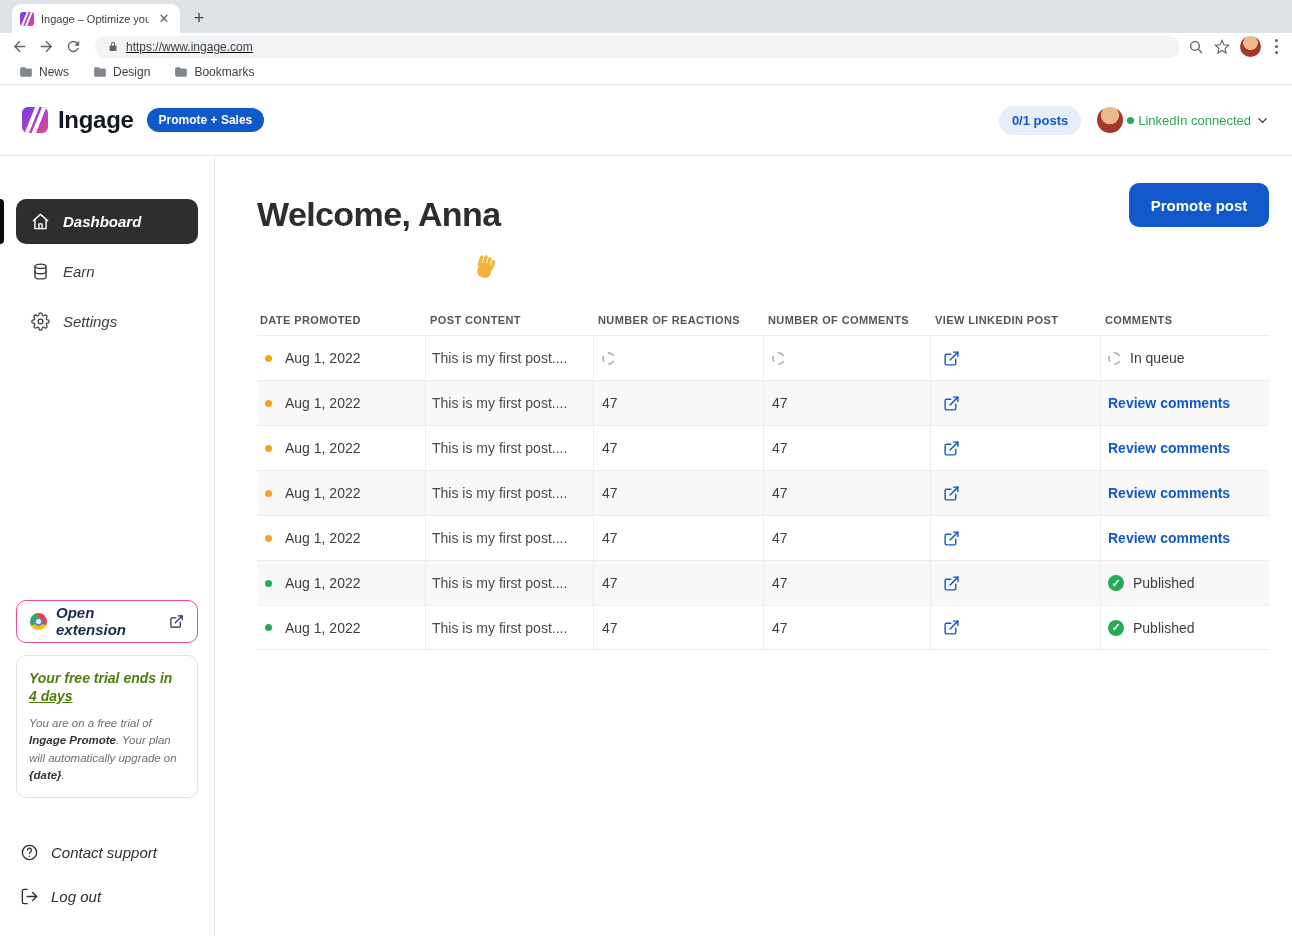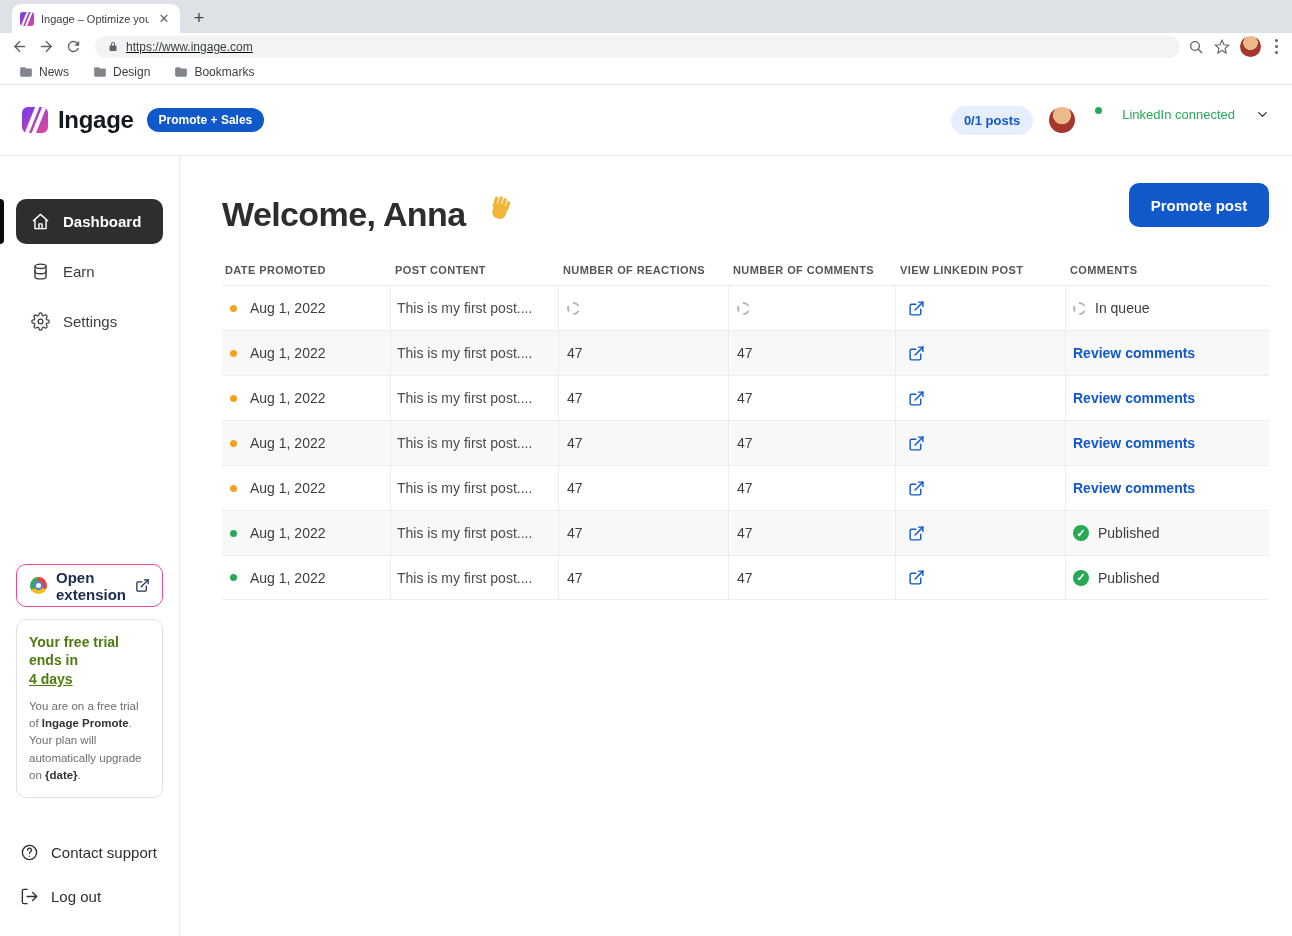--- a/index.html
+++ b/index.html
@@ -37,28 +37,28 @@
   .bm svg { width: 14px; height: 14px; }
 
   
   .app-header { height: 71px; border-bottom: 1px solid #ececec; display: flex; align-items: center; padding: 0 22px; background: #fff; }
   .logo-wrap { display: flex; align-items: center; gap: 10px; }
   .logo-mark-lg { width: 26px; height: 26px; border-radius: 6px; }
   .logo-text { font-size: 24px; font-weight: 700; color: #14181f; letter-spacing: -0.3px; }
   .promo-badge { margin-left: 13px; background: #1159cb; color: #fff; font-size: 12px; font-weight: 600; padding: 5px 12px; border-radius: 14px; }
   .header-right { margin-left: auto; display: flex; align-items: center; gap: 16px; }
   .posts-pill { background: #e7eefb; color: #1159cb; font-size: 13px; font-weight: 600; padding: 7px 13px; border-radius: 16px; }
-  .account { display: flex; align-items: flex-start; gap: 20px; cursor: pointer; }
+  .account { display: flex; align-items: center; gap: 4px; cursor: pointer; }
   .conn-dot { width: 7px; height: 7px; border-radius: 50%; background: #27a956; }
   .conn-text { color: #27a956; font-size: 13px; }
   .chev svg { width: 15px; height: 15px; }
 
   
   .app-body { display: flex; height: 780px; }
-  .sidebar { width: 180px; flex: none; border-right: 1px solid #e9e9e9; display: flex; flex-direction: column; padding: 43px 16px 22px; position: relative; background: #fff; }
+  .sidebar { width: 215px; flex: none; border-right: 1px solid #e9e9e9; display: flex; flex-direction: column; padding: 43px 16px 22px; position: relative; background: #fff; font-style: italic; }
   .active-accent { position: absolute; left: 0; top: 43px; width: 4px; height: 45px; background: #0b0b0b; border-radius: 0 4px 4px 0; }
   .side-item { display: flex; align-items: center; gap: 13px; height: 45px; padding: 0 15px; border-radius: 10px; font-size: 15px; color: #3d3d3d; margin-bottom: 5px; cursor: pointer; }
   .side-item svg { width: 19px; height: 19px; flex: none; }
   .side-item.active { background: #2e2e2e; color: #fff; font-weight: 600; }
 
   .ext-card { margin-top: auto; border: 1px solid #ec4899; border-radius: 10px; height: 43px; display: flex; align-items: center; gap: 9px; padding: 16px 13px; cursor: pointer; }
   .ext-logo { width: 17px; height: 17px; border-radius: 50%; background: conic-gradient(#ea4335 0 33%, #fbbc05 0 66%, #34a853 0 100%); position: relative; flex: none; }
   .ext-logo::after { content: ""; position: absolute; inset: 4px; border-radius: 50%; background: #fff; border: 2.5px solid #4285f4; }
   .ext-label { font-size: 15px; font-weight: 700; color: #1b2b50; flex: 1; }
   .ext-link-ic svg { width: 15px; height: 15px; }
@@ -70,21 +70,21 @@
   .trial-body b { color: #343434; }
 
   .foot-item { display: flex; align-items: center; gap: 12px; font-size: 15px; color: #2f2f2f; height: 36px; padding: 0 4px; cursor: pointer; }
   .foot-item svg { width: 19px; height: 19px; flex: none; }
   .support-item { margin-top: 36px; }
   .logout-item { margin-top: 8px; }
 
   
   .main { flex: 1; padding: 27px 23px 0 42px; background: #fff; }
   .welcome-row { display: flex; align-items: flex-start; justify-content: space-between; }
-  .welcome { display: flex; align-items: flex-start; gap: 20px; padding-top: 12px; }
+  .welcome { display: flex; align-items: flex-end; gap: 20px; padding-top: 12px; flex-direction: column; }
   .welcome h1 { font-size: 34px; font-weight: 700; color: #2d2d2d; letter-spacing: -0.6px; }
   .promote-btn { width: 140px; height: 44px; background: #1159cb; color: #fff; font-size: 15px; font-weight: 700; border: none; border-radius: 10px; font-family: inherit; cursor: pointer; }
 
   .table { margin-top: 30px; }
   .thead, .trow { display: grid; grid-template-columns: 168px 168px 170px 167px 170px 167px; }
   .thead { padding-bottom: 9px; }
   .th { font-size: 11px; font-weight: 700; color: #555; letter-spacing: 0.4px; padding-left: 5px; }
   .th:first-child { padding-left: 3px; }
   .trow { height: 45px; border-top: 1px solid #ededed; }
   .trow:last-child { border-bottom: 1px solid #ededed; }

